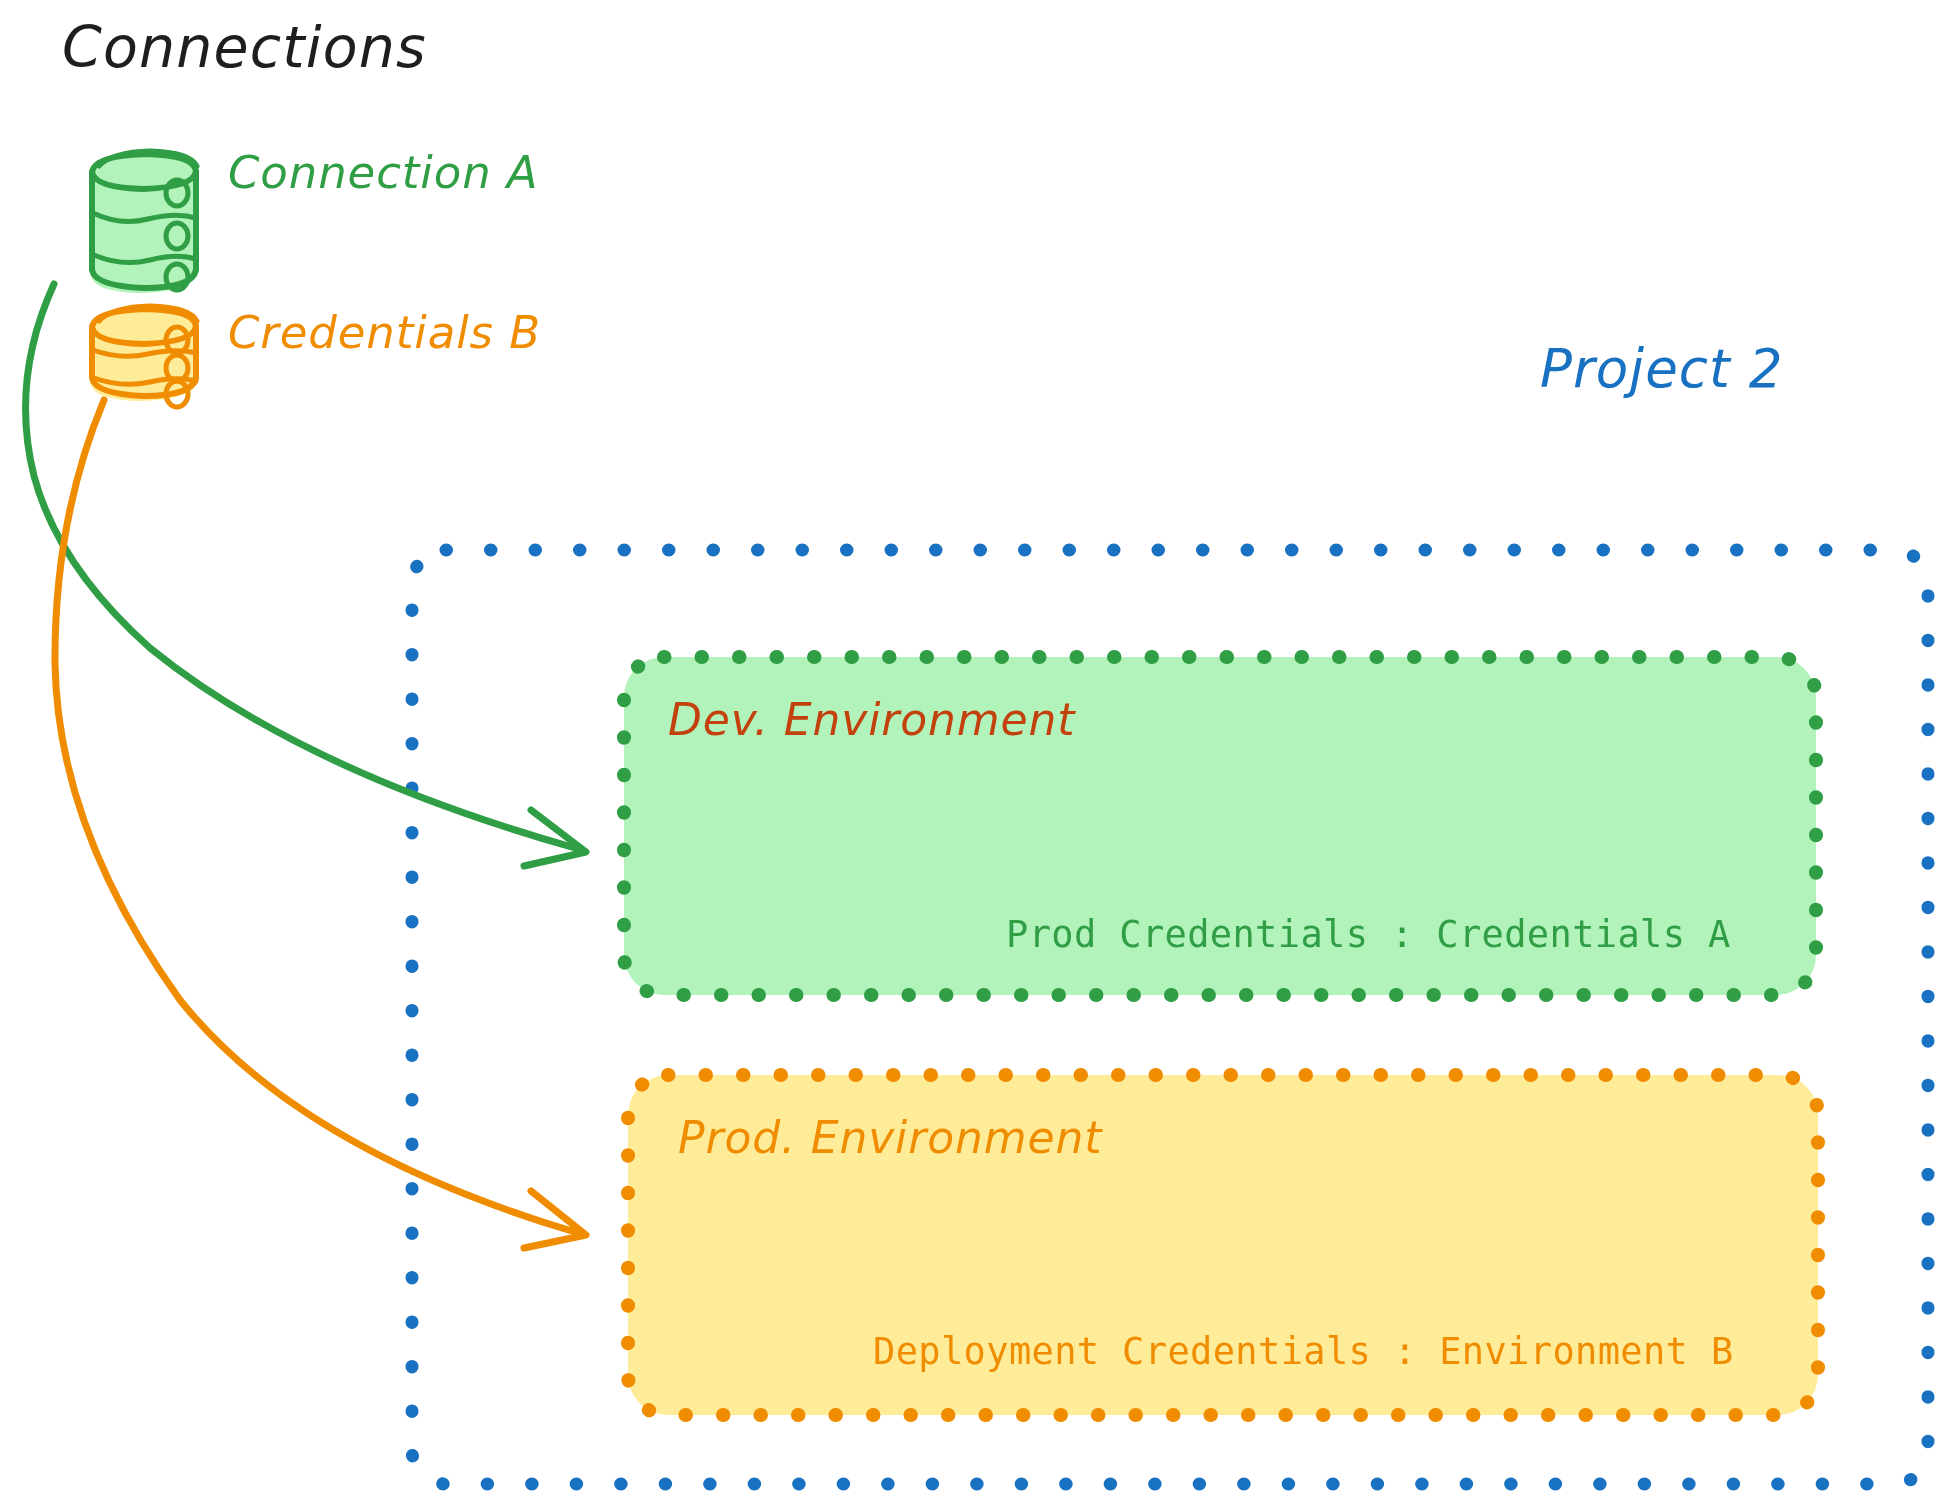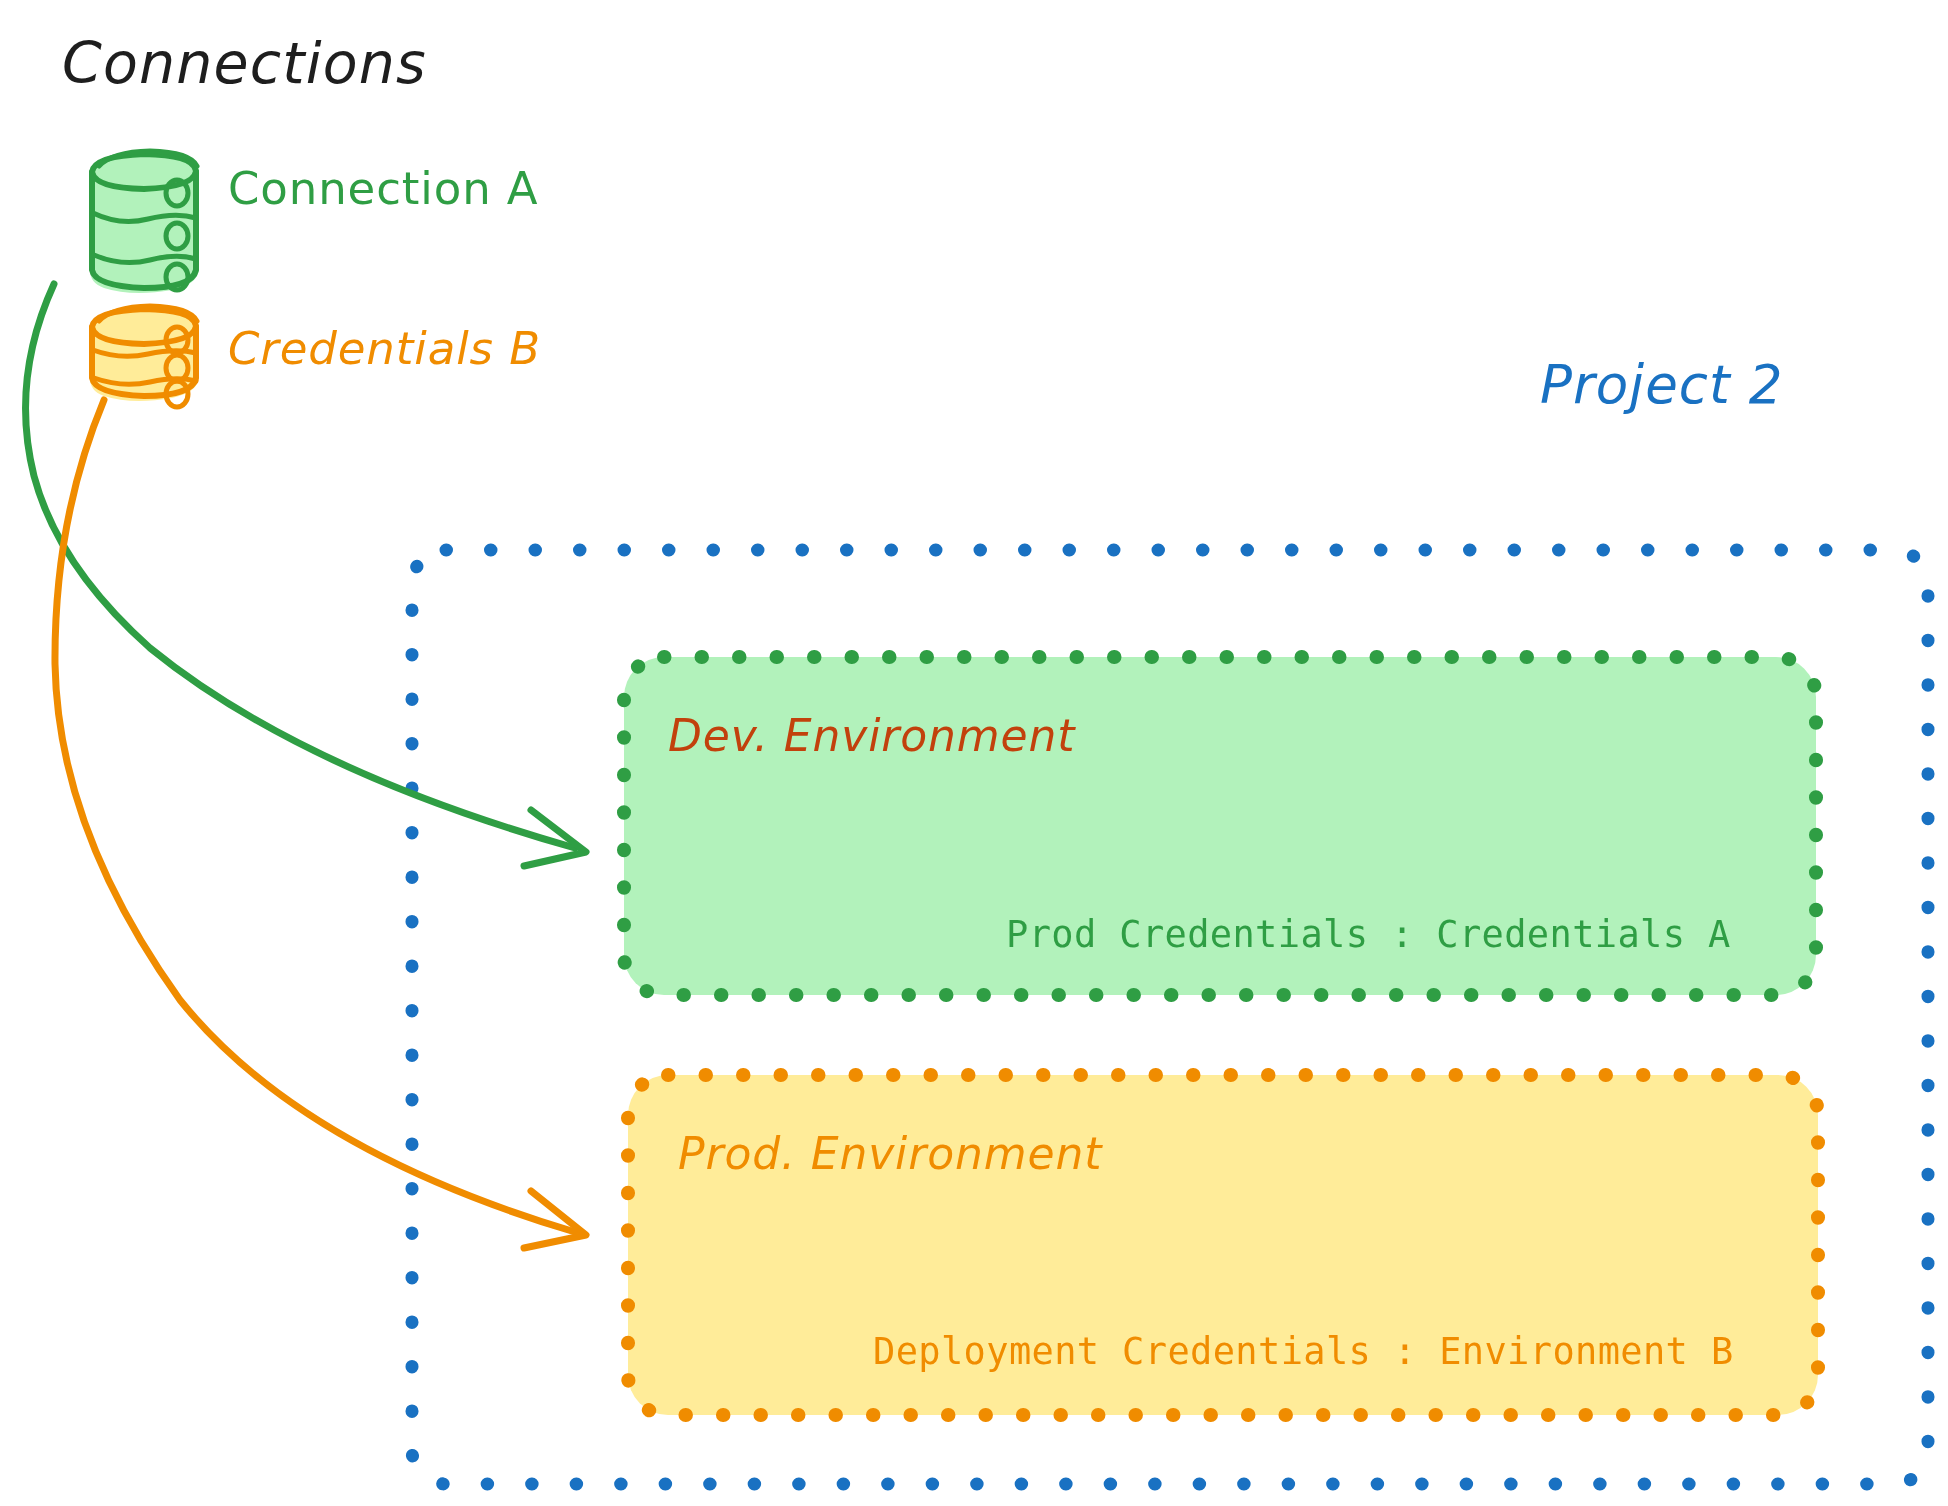--- a/index.html
+++ b/index.html
@@ -22,41 +22,41 @@
     height: 1506px;
   }
 
   
   .hand {
     position: absolute;
     font-family: "DejaVu Sans", sans-serif;
     font-weight: 400;
     white-space: pre;
     letter-spacing: 0.02em;
-    margin-top: 16px;
   }
   .mono {
     position: absolute;
     font-family: "DejaVu Sans Mono", monospace;
     white-space: pre;
     letter-spacing: 0.01em;
   }
 
   #title-connections {
     left: 62px;
     top: 14px;
     font-size: 57px;
     color: #1e1e1e;
     font-style: italic;
   }
   #label-connection-a {
     left: 228px;
     top: 146px;
     font-size: 45px;
     color: #2f9e44;
+    font-style: italic;
   }
   #label-connection-b {
     left: 228px;
     top: 306px;
     font-size: 45px;
     color: #f08c00;
     font-style: italic;
   }
   #label-project-1 {
     left: 1540px;

